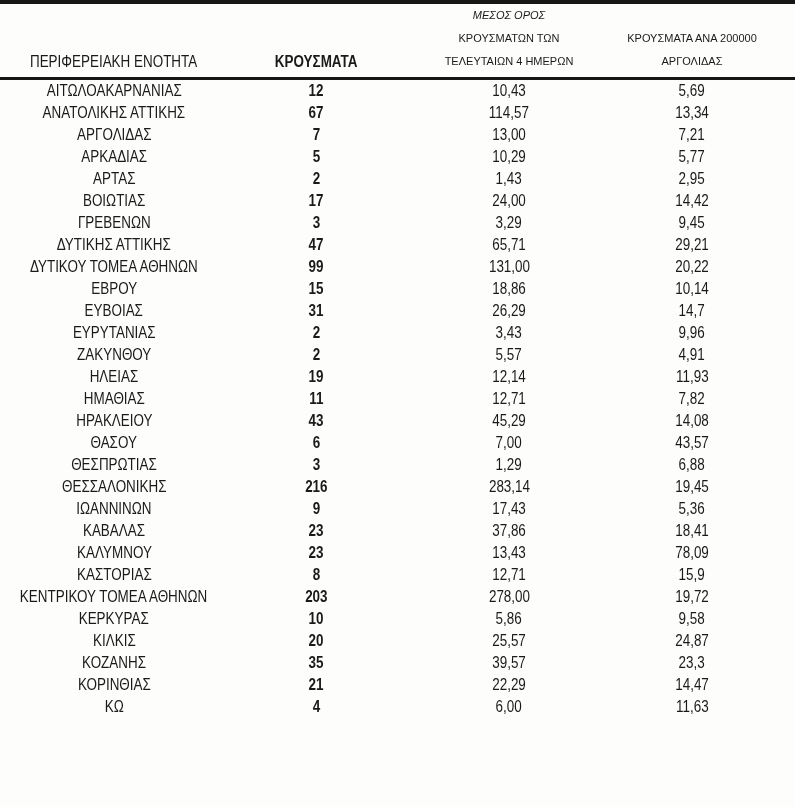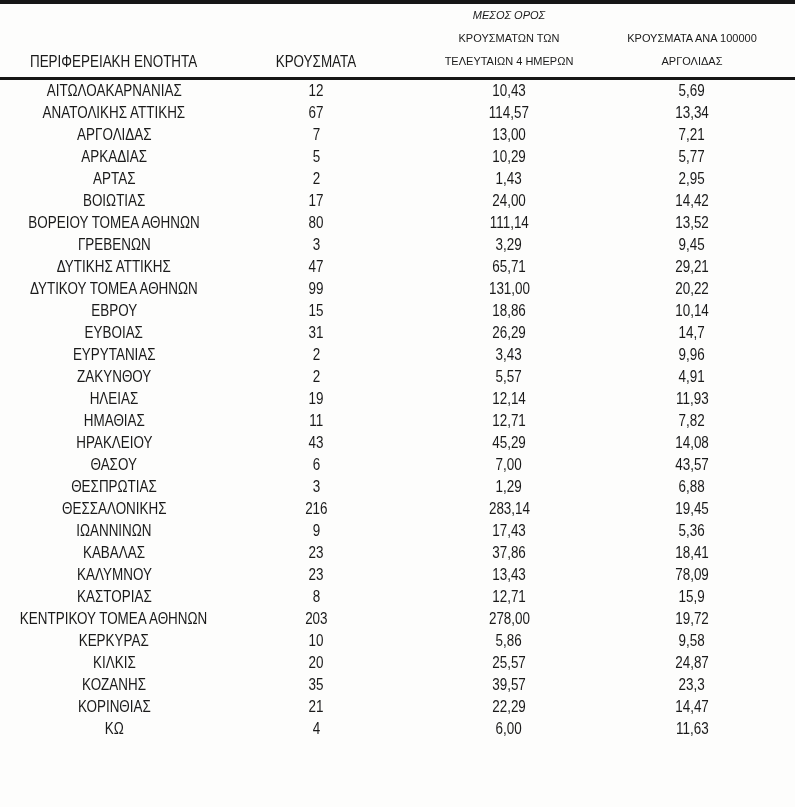--- a/index.html
+++ b/index.html
@@ -32,21 +32,21 @@
   }
   td {
     text-align: center;
     height: 22px;
     padding: 0;
     font-size: 16px;
     line-height: 22px;
   }
   
   .c1 { padding-right: 10px; }
-  .c2 { padding-right: 6px; }
+  .c2 { padding-right: 6px; font-weight: bold; }
   .c3 { padding-left: 6px; }
   .c4 { padding-right: 23px; }
   
   .cond {
     display: inline-block;
     transform: scaleX(0.84);
     transform-origin: 50% 50%;
     white-space: nowrap;
     font-size: 16px;
     line-height: 22px;
@@ -76,21 +76,21 @@
       </th>
       <th class="c2">
         <span class="cond">ΚΡΟΥΣΜΑΤΑ</span>
       </th>
       <th class="c3">
         <div class="hdr-line italic">ΜΕΣΟΣ ΟΡΟΣ</div>
         <div class="hdr-line">ΚΡΟΥΣΜΑΤΩΝ ΤΩΝ</div>
         <div class="hdr-line">ΤΕΛΕΥΤΑΙΩΝ 4 ΗΜΕΡΩΝ</div>
       </th>
       <th class="c4">
-        <div class="hdr-line">ΚΡΟΥΣΜΑΤΑ ΑΝΑ 100000</div>
+        <div class="hdr-line">ΚΡΟΥΣΜΑΤΑ ΑΝΑ 200000</div>
         <div class="hdr-line">ΑΡΓΟΛΙΔΑΣ</div>
       </th>
     </tr>
   </thead>
   <tbody>
       <tr>
     <td class="c1">
       <span class="cond">ΑΙΤΩΛΟΑΚΑΡΝΑΝΙΑΣ</span>
     </td>
     <td class="c2">
@@ -168,34 +168,20 @@
     </td>
     <td class="c3">
       <span class="cond">24,00</span>
     </td>
     <td class="c4">
       <span class="cond">14,42</span>
     </td>
   </tr>
       <tr>
     <td class="c1">
-      <span class="cond">ΒΟΡΕΙΟΥ ΤΟΜΕΑ ΑΘΗΝΩΝ</span>
-    </td>
-    <td class="c2">
-      <span class="cond">80</span>
-    </td>
-    <td class="c3">
-      <span class="cond">111,14</span>
-    </td>
-    <td class="c4">
-      <span class="cond">13,52</span>
-    </td>
-  </tr>
-      <tr>
-    <td class="c1">
       <span class="cond">ΓΡΕΒΕΝΩΝ</span>
     </td>
     <td class="c2">
       <span class="cond">3</span>
     </td>
     <td class="c3">
       <span class="cond">3,29</span>
     </td>
     <td class="c4">
       <span class="cond">9,45</span>

